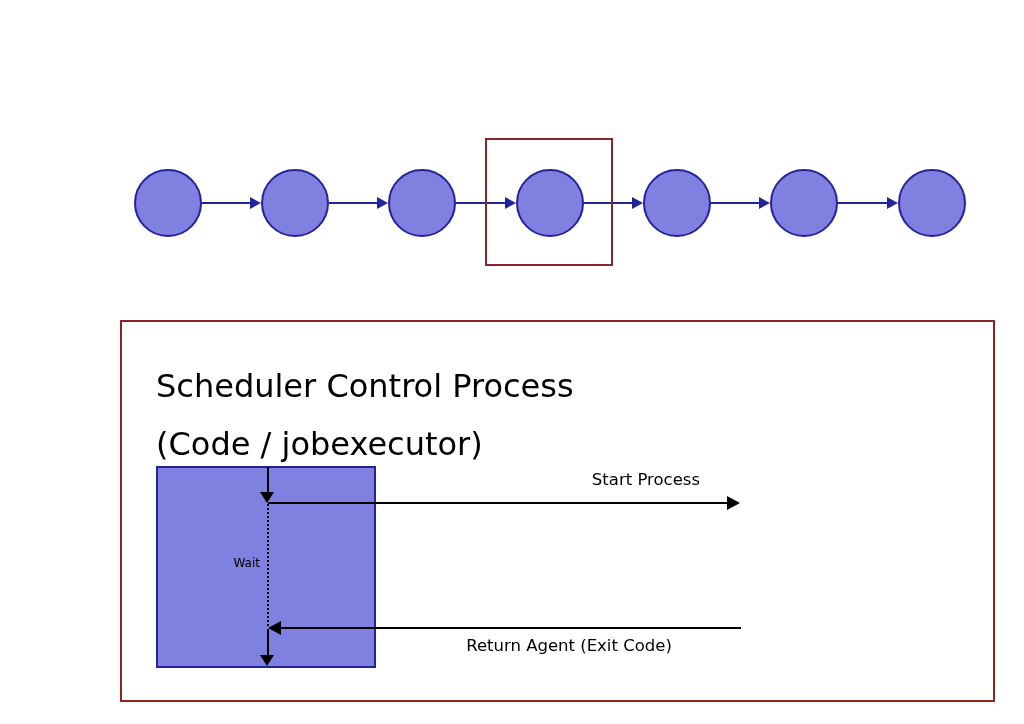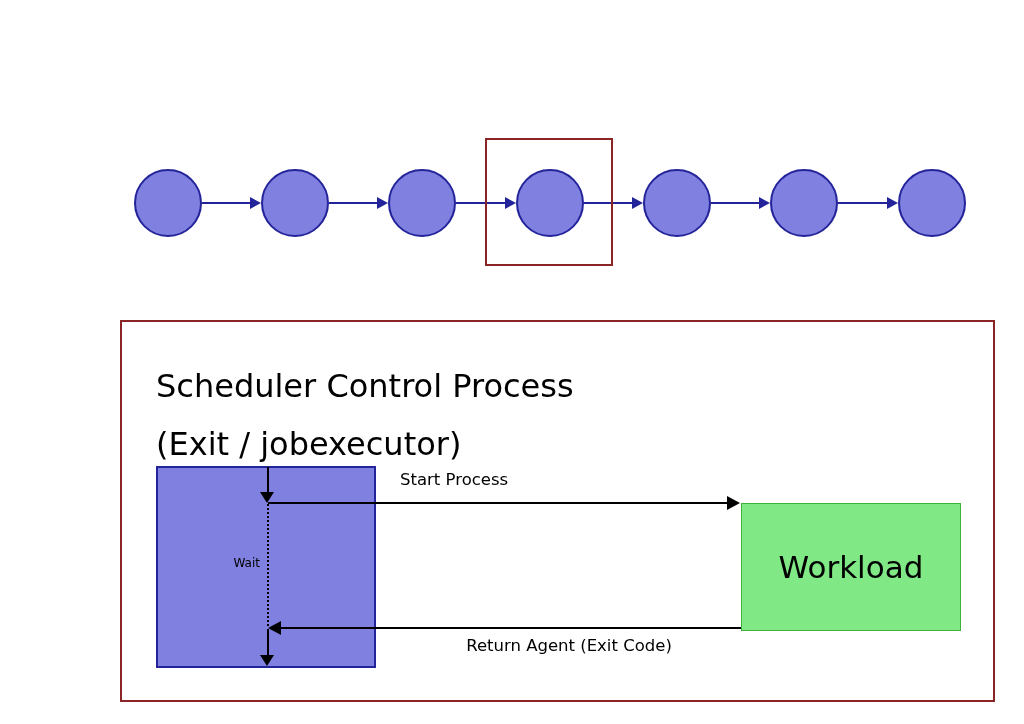--- a/index.html
+++ b/index.html
@@ -156,21 +156,21 @@
     border-bottom: 7px solid transparent;
     border-right: 13px solid var(--flow-arrow);
   }
 
   .label {
     position: absolute;
     font-size: 16.5px;
     color: #000;
   }
   .wait-label   { left: 150px; top: 508px; width: 62px;  text-align: right; font-size: 12px; }
-  .start-label  { left: 352px; top: 422px; width: 300px; text-align: left; }
+  .start-label  { left: 352px; top: 422px; width: 300px; text-align: right; }
   .return-label { left: 371px; top: 588px; width: 300px; text-align: center; }
 </style>
 </head>
 <body>
 
 <div class="stage">
 
   <div>
     <div class="node" style="left:86px"></div>
     <div class="chain-arrow" style="left:154px;width:48px"></div>
@@ -185,38 +185,35 @@
     <div class="node" style="left:722px"></div>
     <div class="chain-arrow" style="left:790px;width:49px"></div>
     <div class="node" style="left:850px"></div>
     <div class="highlight-frame"></div>
   </div>
 
   <div class="detail-panel"></div>
 
   <div class="panel-title">
     <div>Scheduler Control Process</div>
-    <div>(Exit / jobexecutor)</div>
+    <div>(Code / jobexecutor)</div>
   </div>
 
   <div class="scheduler-box"></div>
 
   <div class="vl-solid-top"></div>
   <div class="head-down-top"></div>
   <div class="vl-dotted"></div>
   <div class="vl-solid-bottom"></div>
   <div class="head-down-bottom"></div>
 
   <div class="start-line"></div>
   <div class="head-right"></div>
 
   <div class="return-line"></div>
   <div class="head-left"></div>
 
   <div class="label wait-label">Wait</div>
   <div class="label start-label">Start Process</div>
   <div class="label return-label">Return Agent (Exit Code)</div>
 
-  <div class="workload-box">
-    <span>Workload</span>
-  </div>
 
 </div>
 
 </body></html>

